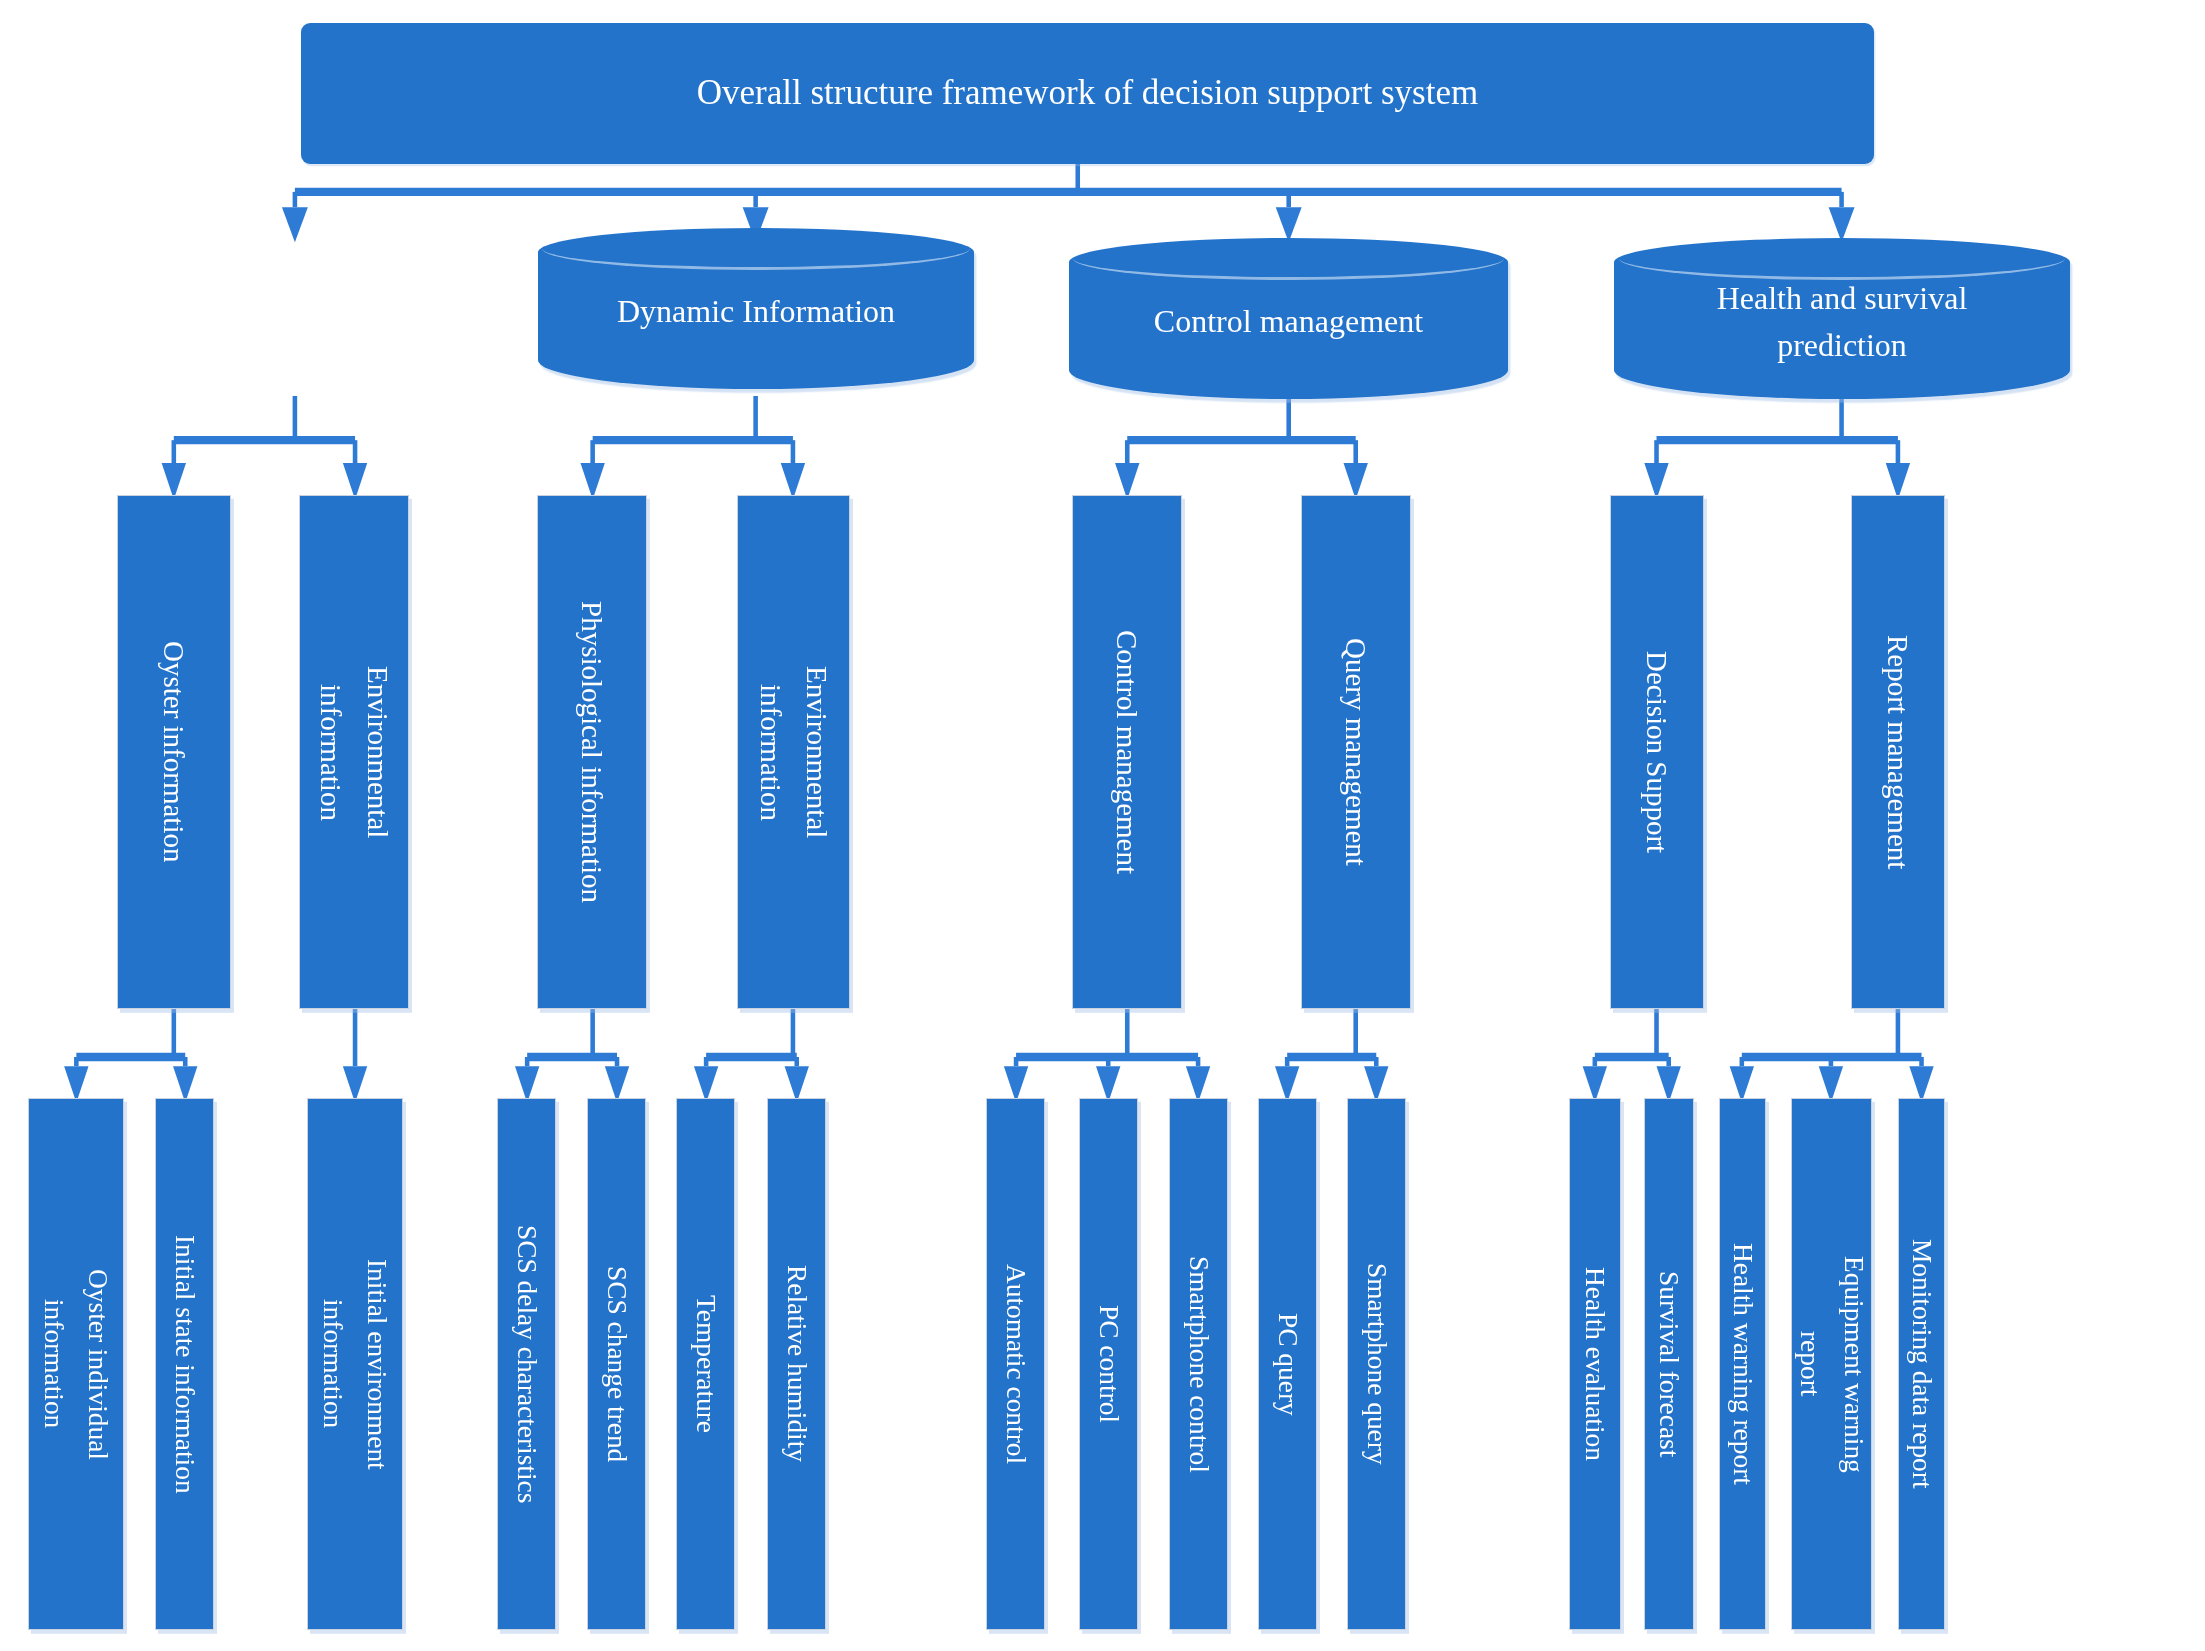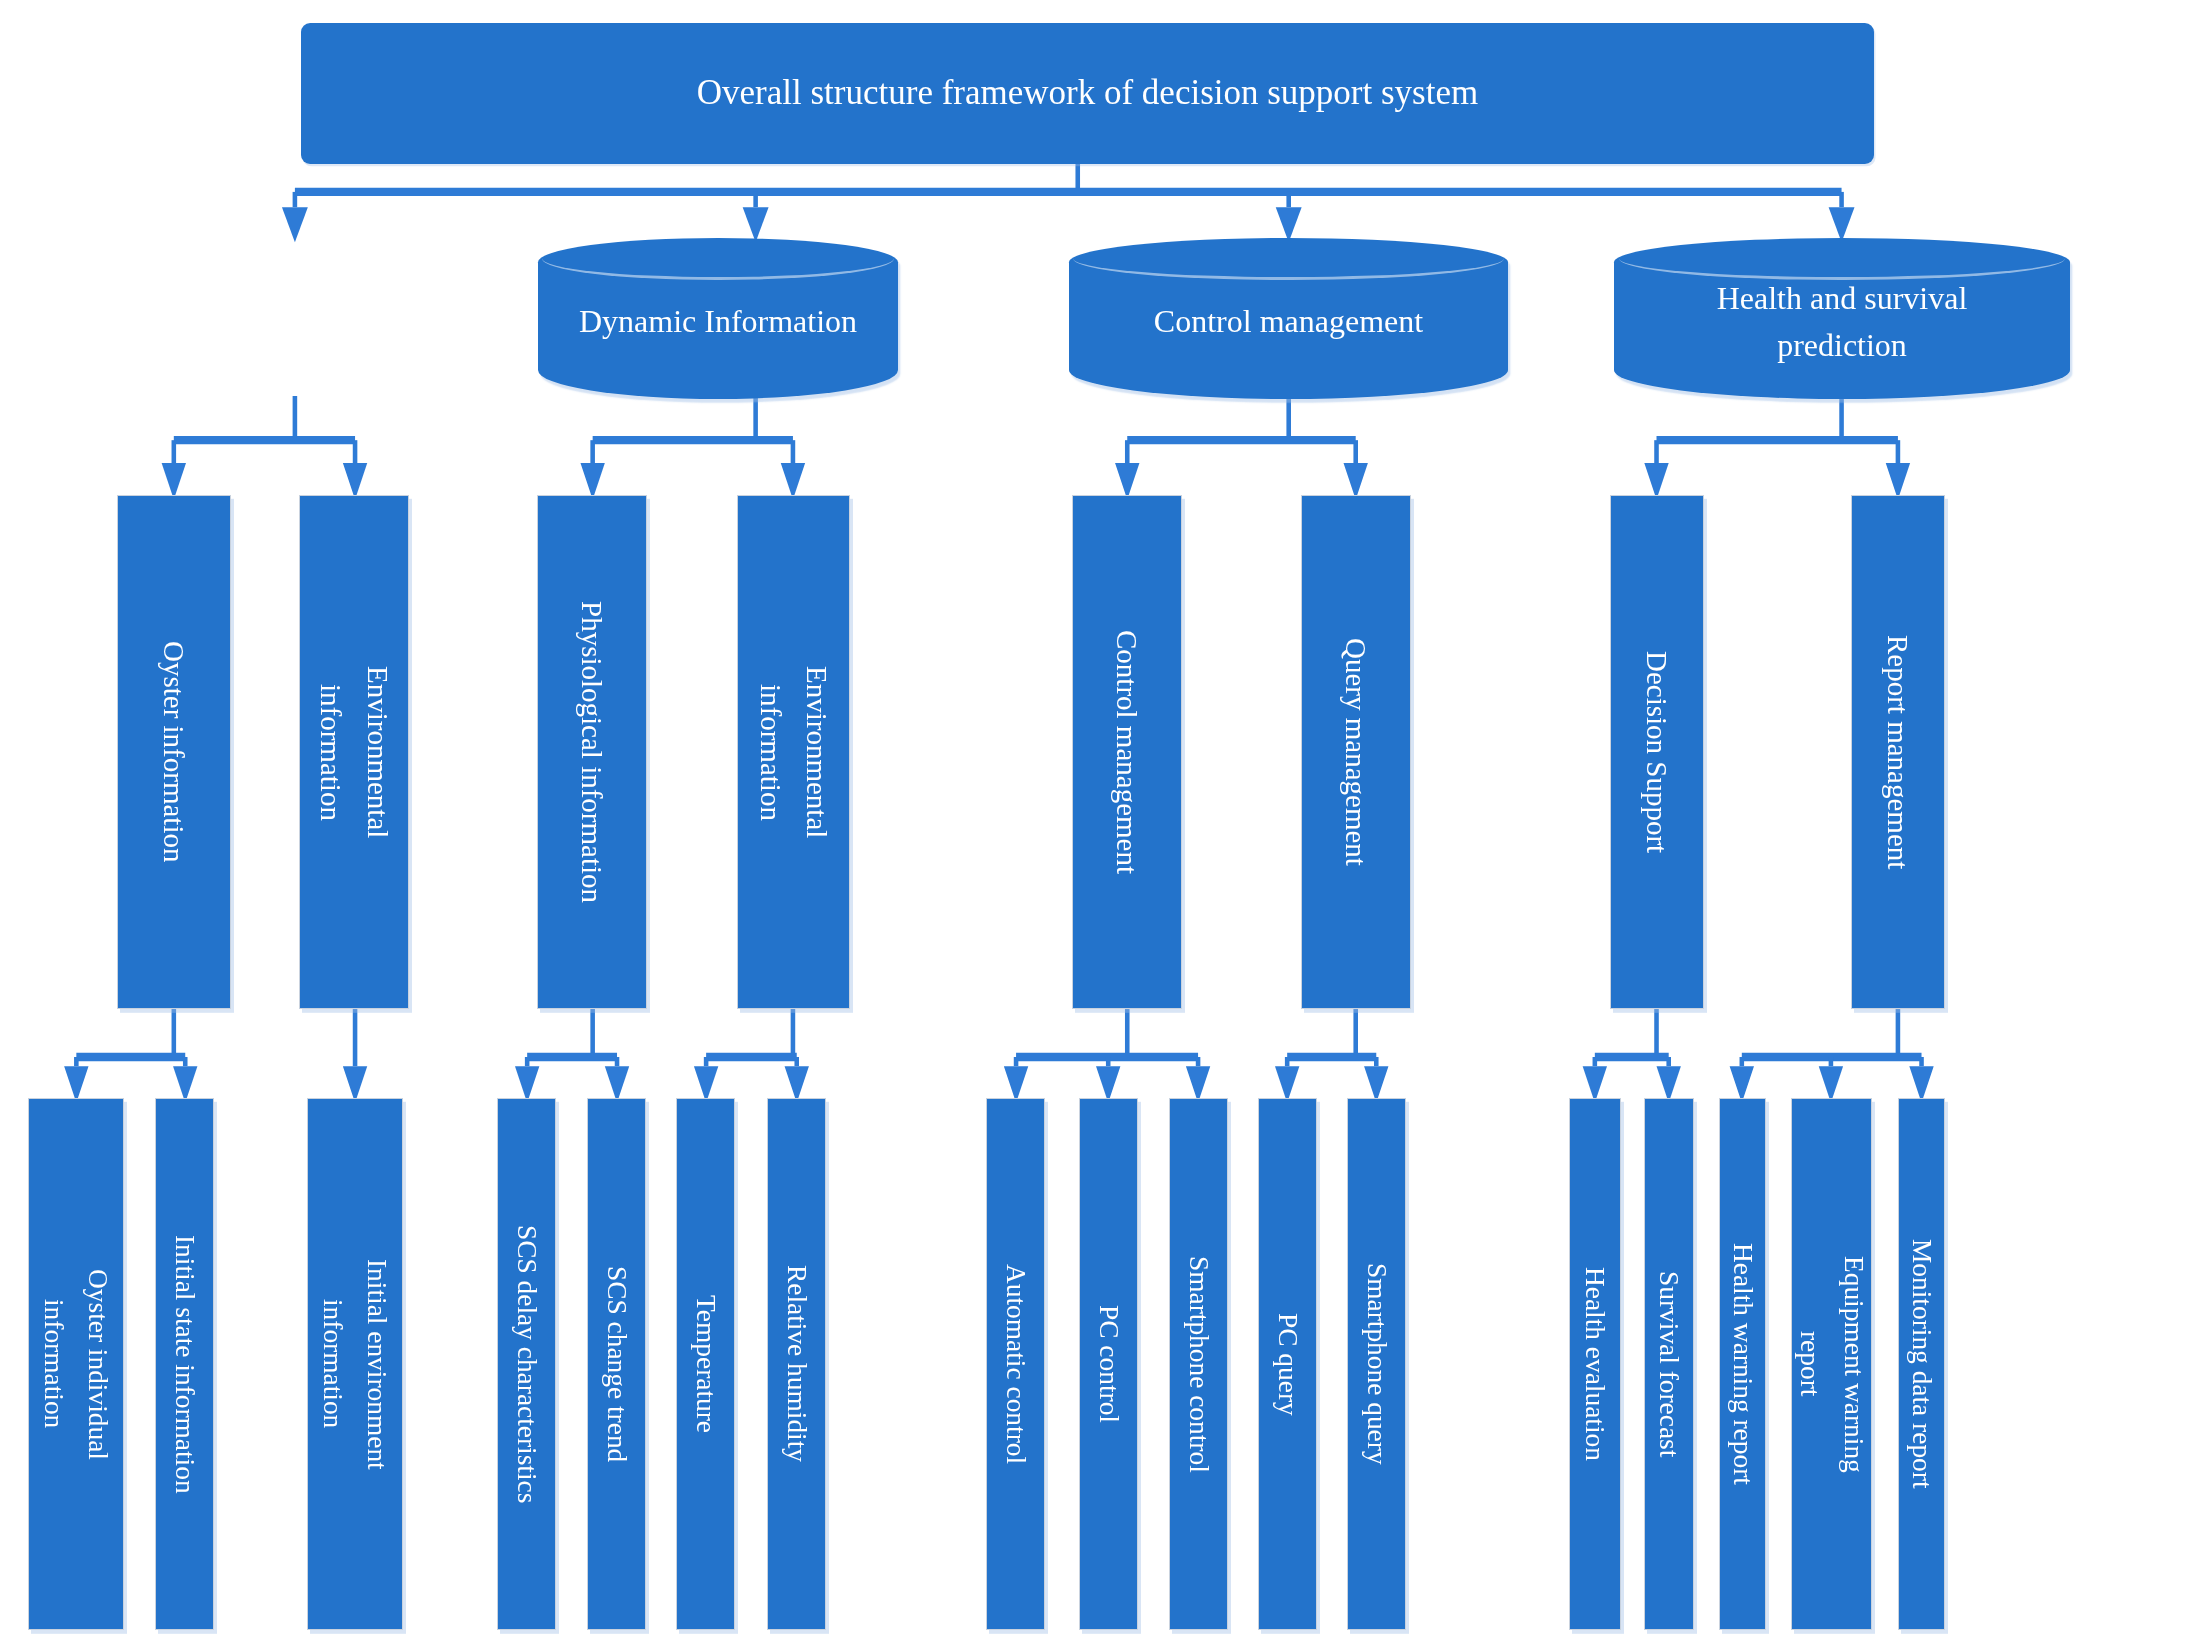--- a/index.html
+++ b/index.html
@@ -126,21 +126,21 @@
       <polygon points="2271,1400 2303,1400 2287,1448"></polygon>
       <polygon points="2388,1400 2420,1400 2404,1448"></polygon>
       <polygon points="2507,1400 2539,1400 2523,1448"></polygon>
     </g>
   </svg>
 
   <div class="node top" style="left:301px;top:23px;width:1573px;height:141px">
     <span class="hlabel">Overall structure framework of decision support system</span>
   </div>
 
-  <div class="node cyl" style="left:538px;top:238px;width:360px;height:161px">
+  <div class="node cyl" style="left:538px;top:228px;width:436px;height:161px">
     <span class="hlabel">Dynamic Information</span>
   </div>
   <div class="node cyl" style="left:1069px;top:238px;width:439px;height:161px">
     <span class="hlabel">Control management</span>
   </div>
   <div class="node cyl" style="left:1614px;top:238px;width:456px;height:161px">
     <span class="hlabel">Health and survival
 prediction</span>
   </div>
 

